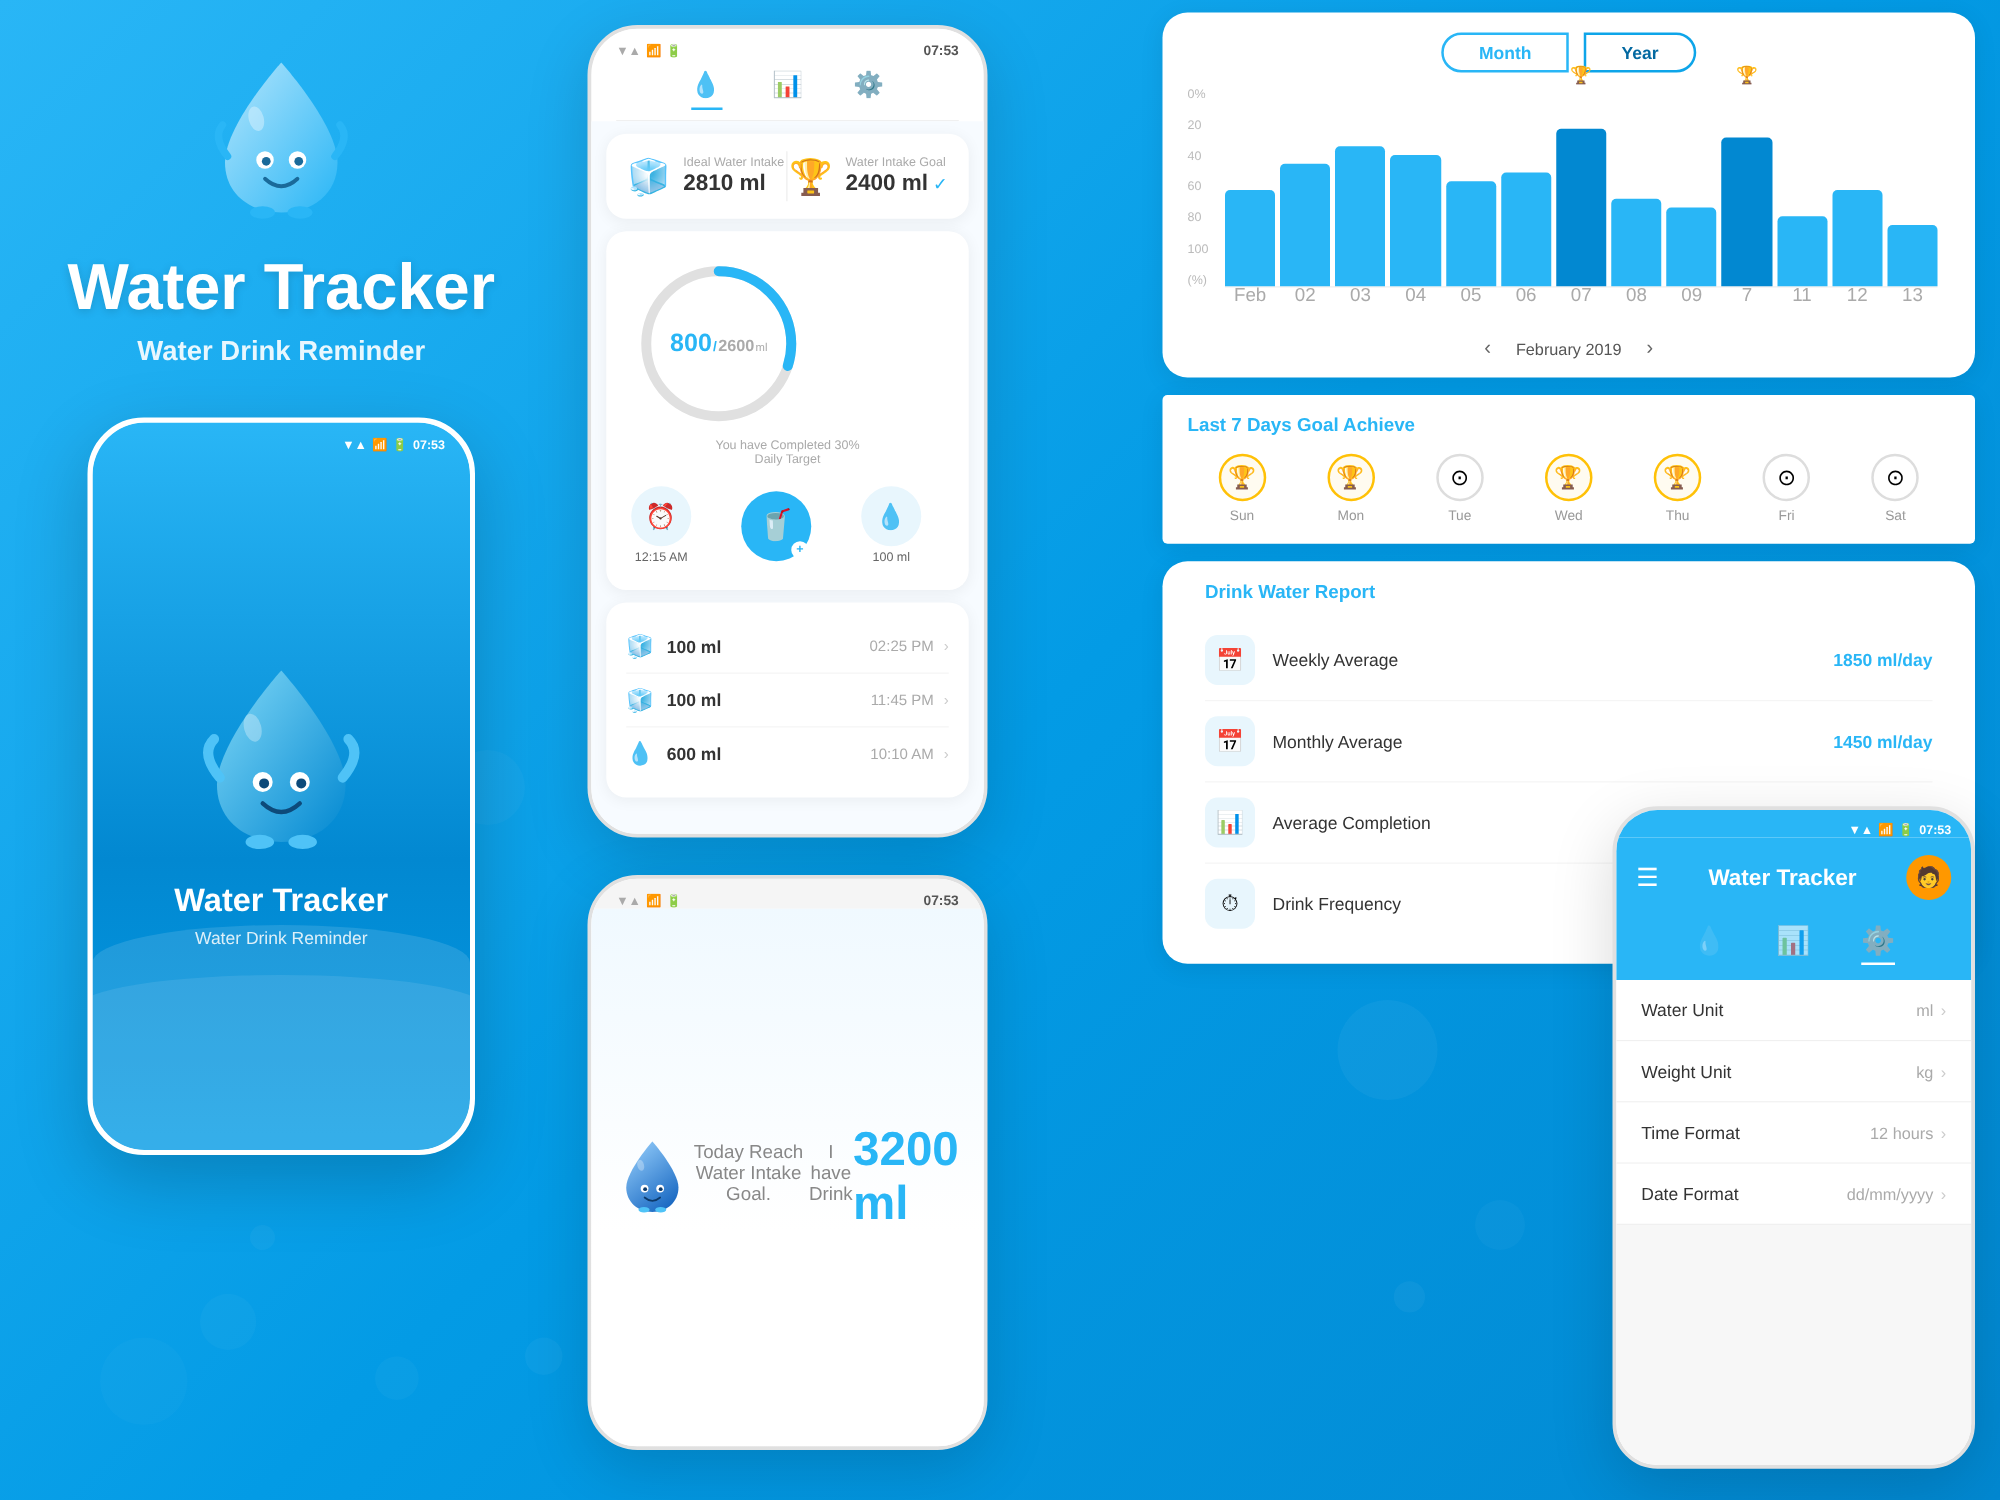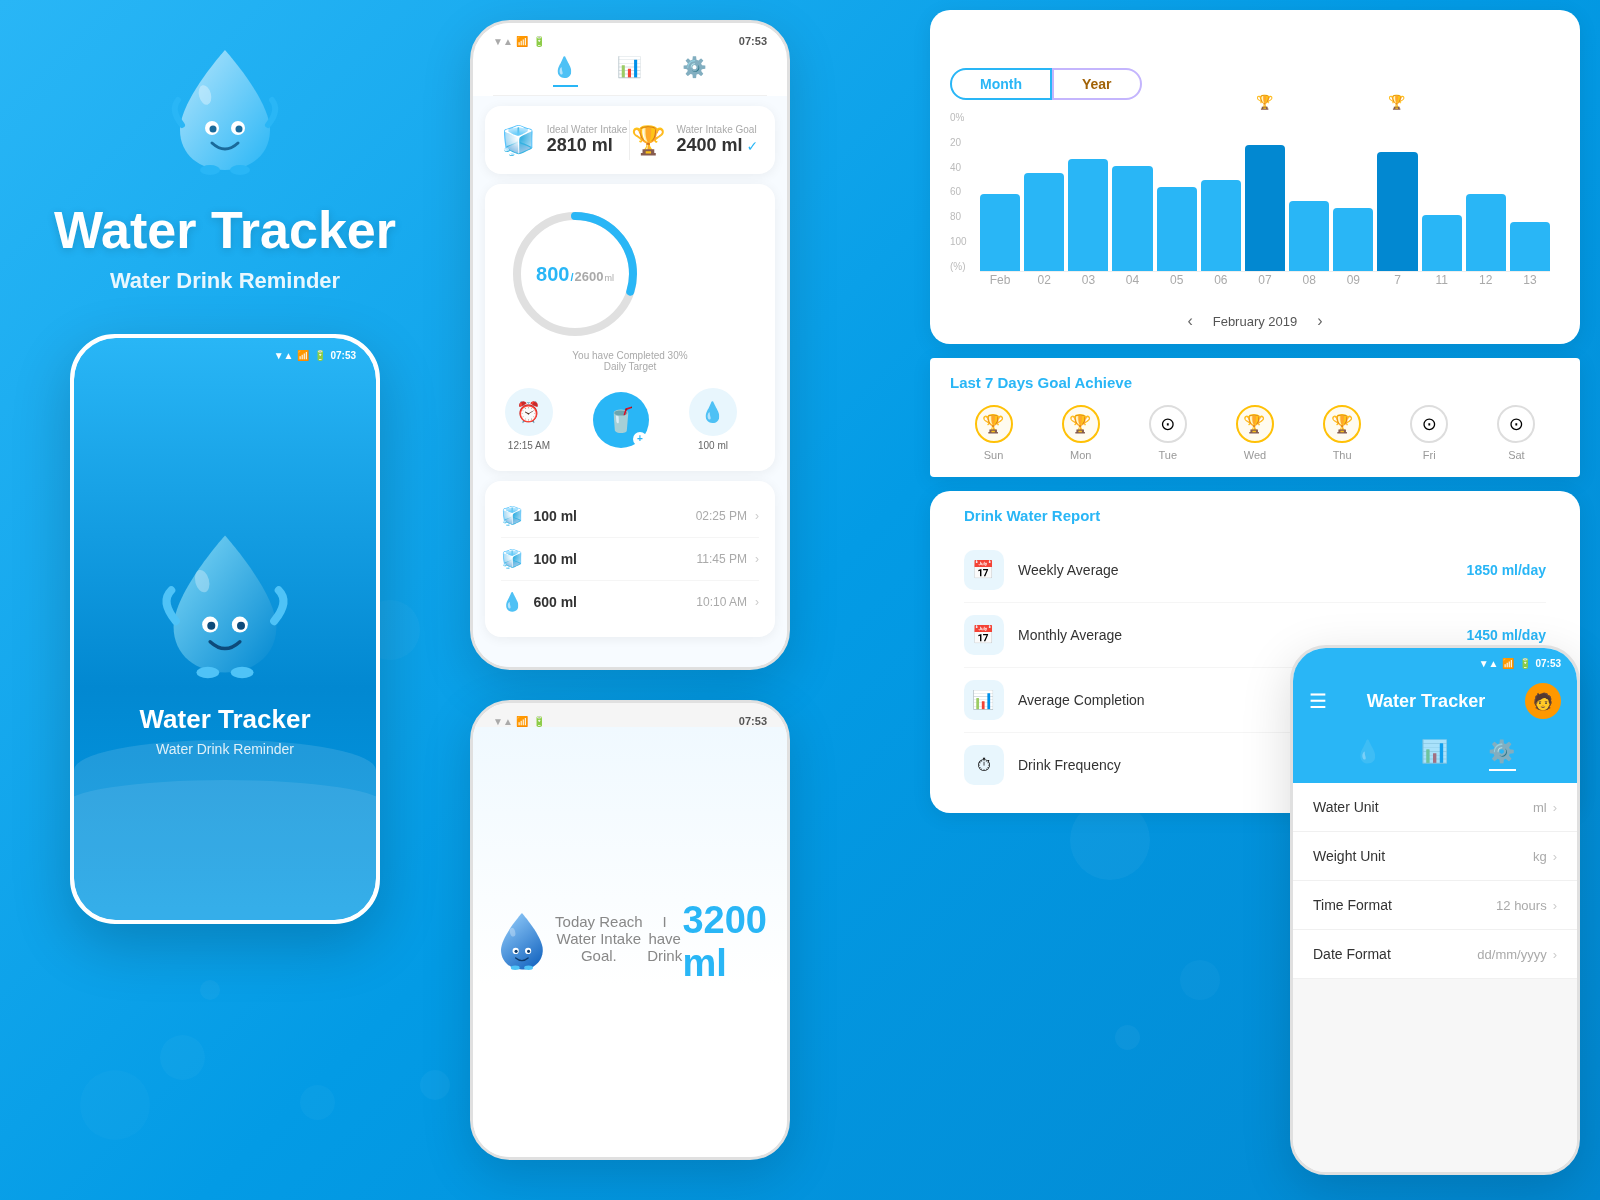--- a/index.html
+++ b/index.html
@@ -431,44 +431,43 @@
     
     .chart-card {
       background: white;
       border-radius: 20px;
       box-shadow: 0 4px 20px rgba(0,0,0,0.08);
       padding: 16px 20px 14px;
     }
 
     .chart-tabs {
       display: flex;
-      justify-content: flex-start;
-      gap: 0;
+      justify-content: center;
+      gap: 12px;
       margin-bottom: 12px;
-      margin-top: 42px;
     }
 
     .chart-tab {
       padding: 6px 28px;
       border: 2px solid #29b6f6;
       font-size: 14px;
       font-weight: 600;
       cursor: pointer;
     }
 
     .chart-tab.active {
       background: white;
       color: #29b6f6;
       border-radius: 20px 0 0 20px;
     }
 
     .chart-tab.inactive {
       background: white;
-      color: #a16207;
-      border: 2px solid #c4b5fd;
+      color: #0369a1;
+      border: 2px solid #0ea5e9;
       border-radius: 0 20px 20px 0;
     }
 
     .chart-area {
       position: relative;
       height: 180px;
     }
 
     .chart-y-labels {
       position: absolute;
@@ -516,21 +515,21 @@
       background: #0288d1;
     }
 
     .trophy-icon {
       position: absolute;
       top: -18px;
       font-size: 14px;
     }
 
     .bar-label {
-      font-size: 12px;
+      font-size: 15px;
       color: #aaa;
       margin-top: 4px;
       position: absolute;
       bottom: -16px;
     }
 
     .chart-nav {
       display: flex;
       align-items: center;
       justify-content: center;

